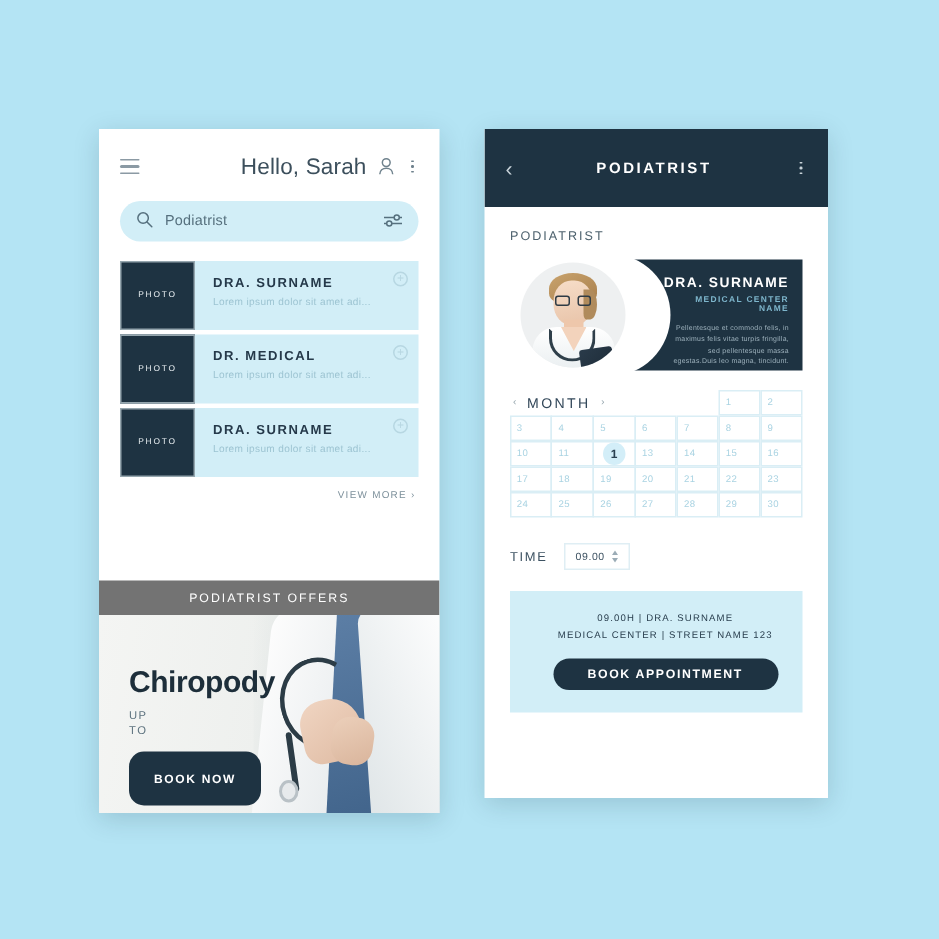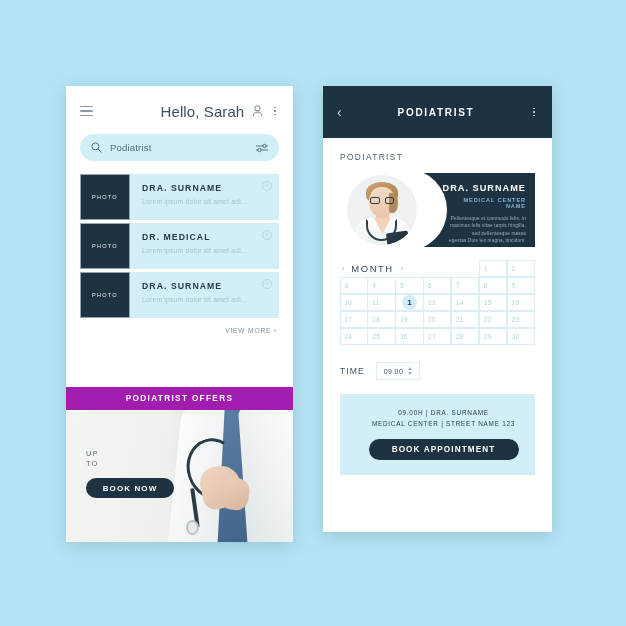--- a/index.html
+++ b/index.html
@@ -66,35 +66,35 @@
   .plus-btn:before { content: "+"; font-size: 8px; line-height: 1; color: #b7d7e2; }
 
   .view-more {
     text-align: right; margin-top: 9px; padding-right: 2px;
     font-size: 6.6px; letter-spacing: .85px; color: #7d909b;
   }
 
   
   .promo { position: absolute; left: 0; right: 0; bottom: 0; height: 155px; }
   .promo-title {
-    height: 23px; background: #a21caf; color: #fff;
-    display: flex; align-items: center; justify-content: center;
-    font-size: 8.2px; font-weight: bold; letter-spacing: 1.35px; text-align: right;
+    height: 23px; background: #737373; color: #fff;
+    display: flex; align-items: center; justify-content: center;
+    font-size: 8.2px; font-weight: normal; letter-spacing: 1.35px; text-align: right;
   }
   .promo-body {
     height: 132px; position: relative; overflow: hidden;
     background: linear-gradient(100deg,#f4f5f3 0%,#eef0ee 48%,#e9ecea 60%,#dfe4e3 100%);
   }
   .promo-text { position: absolute; left: 20px; top: 34px; z-index: 3; }
   .promo-headline { font-size: 20px; font-weight: bold; color: #1d2e3a; letter-spacing: -.3px; }
   .promo-disc { display: flex; align-items: center; margin-top: 5px; }
   .promo-upto { font-size: 7.5px; line-height: 9.5px; color: #5e737f; letter-spacing: 1px; }
   .promo-pct { font-size: 26px; font-weight: bold; color: #52bcd6; margin-left: 5px; letter-spacing: -.5px; }
   .book-now {
-    margin-top: 10px; width: 88px; height: 20px;
+    margin-top: 10px; width: 88px; height: 36px;
     background: #1e3342; border-radius: 10px; color: #fff;
     display: flex; align-items: center; justify-content: center;
     font-size: 8px; font-weight: bold; letter-spacing: 1.1px;
   }
   
   .promo-photo { position: absolute; right: -4px; top: 0; width: 128px; height: 132px; }
   .pp-bg { position: absolute; inset: 0; background:
       linear-gradient(95deg, rgba(232,236,235,0) 0%, rgba(225,230,229,1) 22%, #cfd6d6 100%); }
   .pp-coat-l { position: absolute; left: 6px; top: -4px; width: 62px; height: 140px;
       background: linear-gradient(100deg,#fdfdfd,#e6eaec); transform: rotate(6deg); border-radius: 18px 6px 0 0; }
@@ -303,20 +303,21 @@
           <div class="pp-scrub"></div>
           <div class="pp-coat-r"></div>
           <div class="pp-stetho-ring"></div>
           <div class="pp-hand"></div>
           <div class="pp-hand2"></div>
           <div class="pp-stetho-tube"></div>
           <div class="pp-stetho-bell"></div>
         </div>
 
         <div class="promo-text">
+          <div class="promo-headline">Chiropody</div>
           <div class="promo-disc">
             <div class="promo-upto">
               <div>UP</div>
               <div>TO</div>
             </div>
           </div>
           <div class="book-now">BOOK NOW</div>
         </div>
 
       </div>

